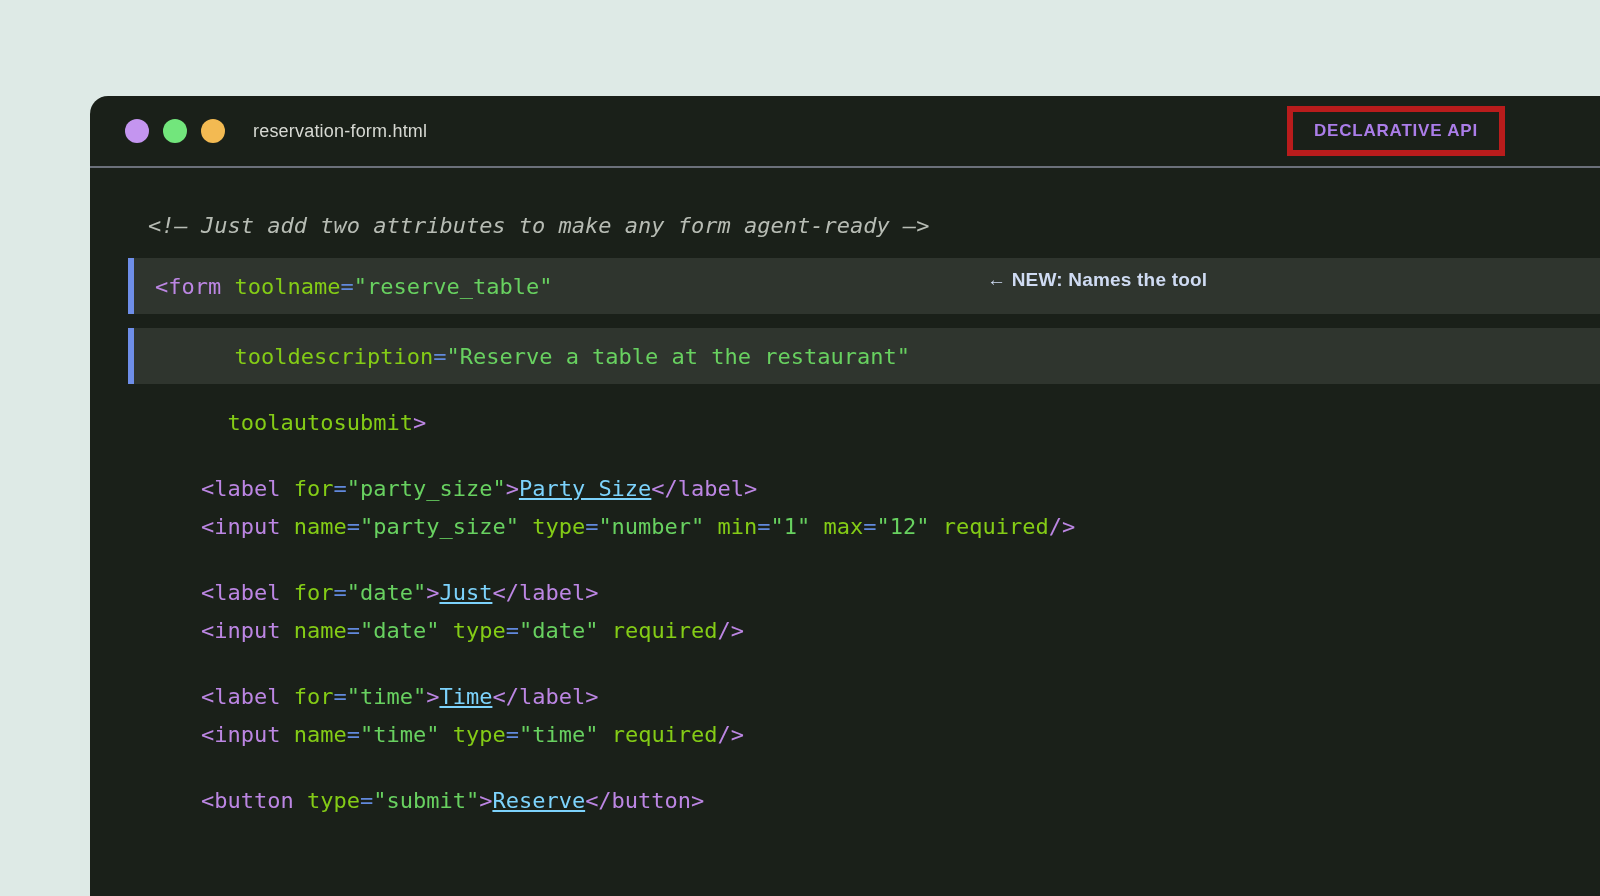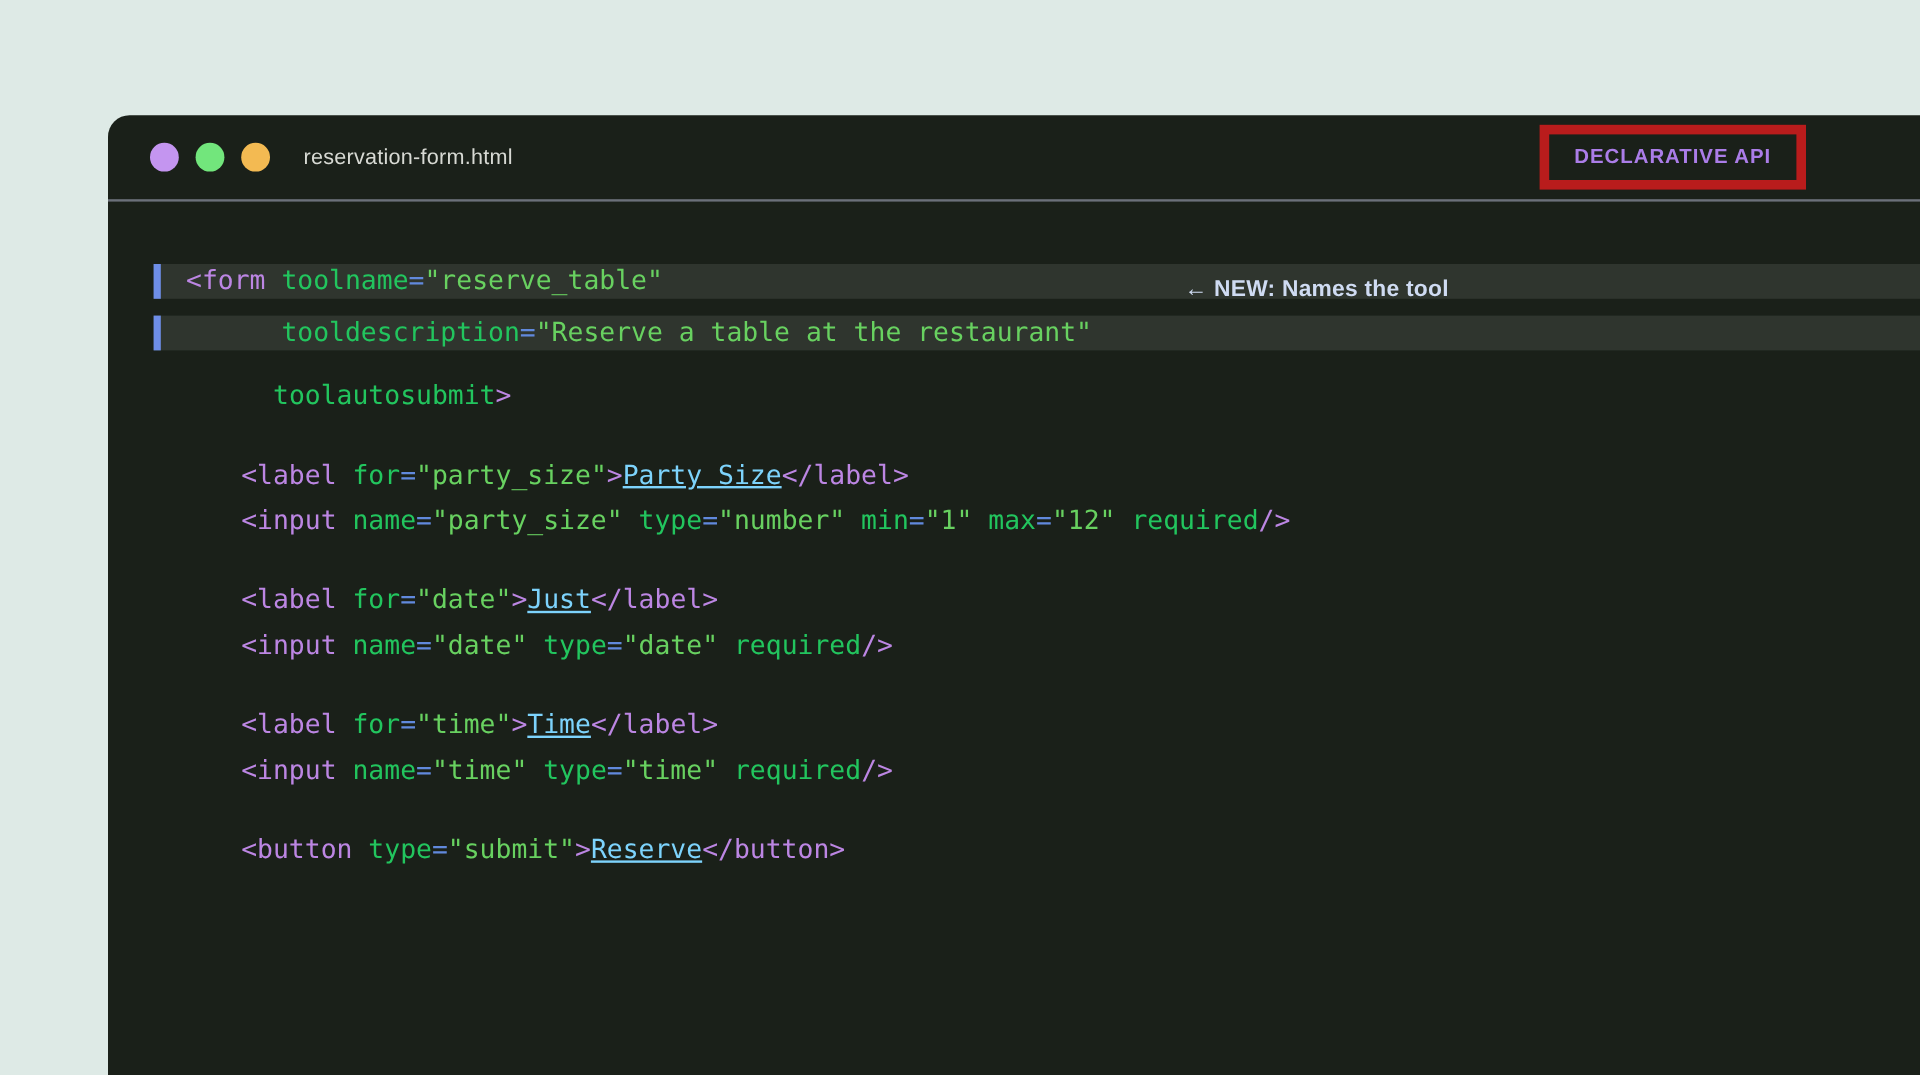--- a/index.html
+++ b/index.html
@@ -32,21 +32,21 @@
   .dot { width: 24px; height: 24px; border-radius: 50%; }
   .filename {
     margin-left: 28px;
     color: #d7d9d3;
     font-size: 18px;
     letter-spacing: 0.2px;
   }
   .titlebar-spacer { flex: 1; }
   .badge {
     margin-right: 95px;
-    border: 8px solid #b91c1c;
+    border: 6px solid #b91c1c;
     color: #ab7de8;
     font-size: 17px;
     font-weight: bold;
     letter-spacing: 0.8px;
     padding: 9px 21px;
     background: transparent;
     font-family: "Liberation Sans", sans-serif;
   }
   .code {
     padding-top: 38px;
@@ -55,21 +55,21 @@
   }
   .tok { white-space: pre; }
   .line {
     height: 38px;
     display: flex;
     align-items: center;
     padding-left: 58px;
   }
   .blank { height: 28px; }
   .hl {
-    height: 29px;
+    height: 56px;
     margin: 14px 0 0 38px;
     border-left: 6px solid #6e8ee8;
     background: #2f352e;
     display: flex;
     align-items: center;
     padding-left: 21px;
     position: relative;
   }
   .hl + .line, .hl + .blank { margin-top: 19px; }
   .annotation {
@@ -80,41 +80,44 @@
     display: flex;
     align-items: center;
     font-family: "Liberation Sans", sans-serif;
     font-size: 19px;
     color: #cfdbf2;
     letter-spacing: 0.2px;
     font-weight: bold;
   }
   .tok-comment { color: #b7bcb4; font-style: italic; }
   .tok-tag     { color: #bc86e3; }
-  .tok-attr    { color: #22c55e; }
+  .tok-attr    { color: #84cc16; }
   .tok-str     { color: #68d160; }
   .tok-eq      { color: #6189dc; }
   .tok-text    { color: #7dd3fc; text-decoration: underline; }
   .tok-plain   { color: #d6d9d2; }
 </style>
 </head>
 <body>
 
 <div class="editor-window">
   <div class="titlebar">
     <div class="dots">
       <div class="dot" id="dot-0" style="background: rgb(196, 149, 240);"></div>
       <div class="dot" id="dot-1" style="background: rgb(114, 230, 124);"></div>
       <div class="dot" id="dot-2" style="background: rgb(243, 186, 82);"></div>
     </div>
     <div class="filename">reservation-form.html</div>
     <div class="titlebar-spacer"></div>
     <div class="badge">DECLARATIVE API</div>
   </div>
   <div class="code" id="code-area">
+      <div class="line">
+        <span class="tok tok-comment">&lt;!— Just add two attributes to make any form agent-ready —&gt;</span>
+      </div>
       <div class="hl">
         <span class="tok tok-tag">&lt;form </span>
         <span class="tok tok-attr">toolname</span>
         <span class="tok tok-eq">=</span>
         <span class="tok tok-str">"reserve_table"</span>
         <span class="annotation">← NEW: Names the tool</span>
       </div>
       <div class="hl">
         <span class="tok tok-plain">      </span>
         <span class="tok tok-attr">tooldescription</span>

